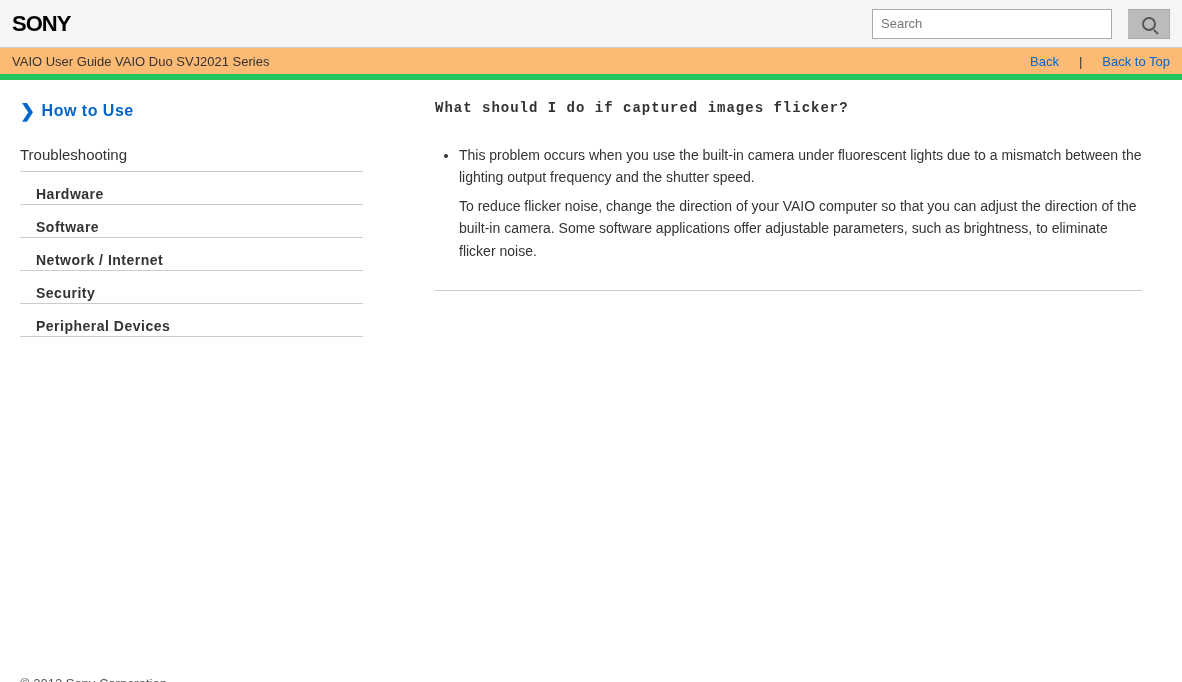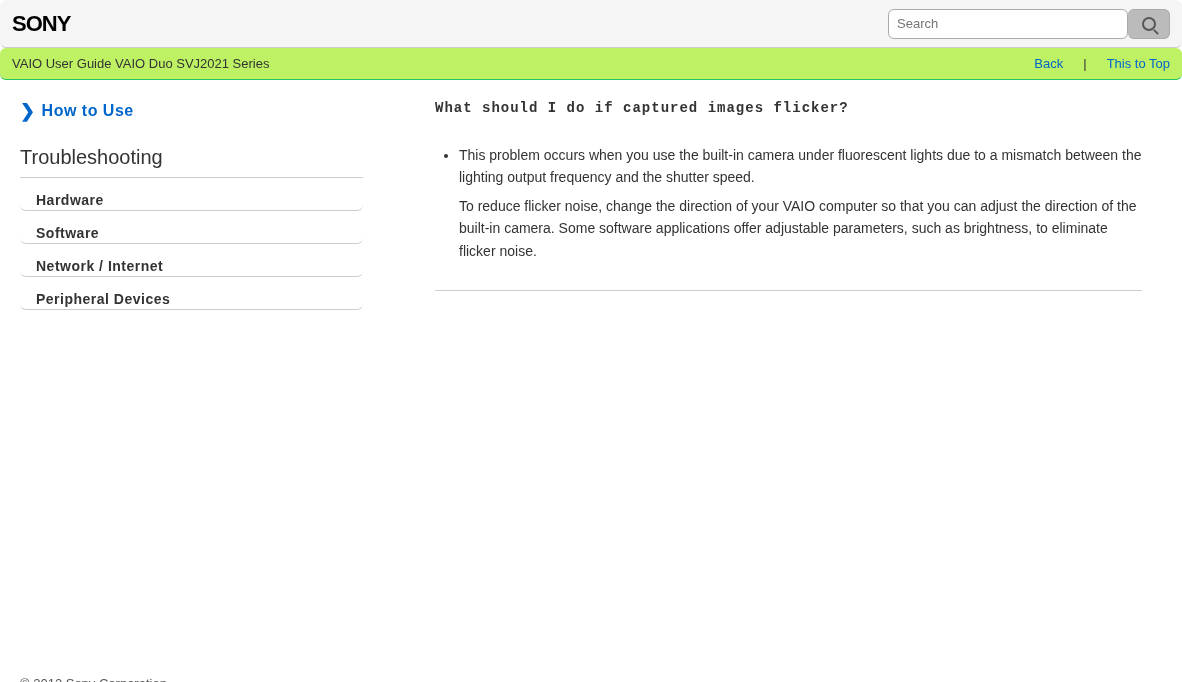--- a/index.html
+++ b/index.html
@@ -1,19 +1,18 @@
 <!DOCTYPE html>
 <html><head>
   <meta charset="utf-8">
   <style>
     * {
       margin: 0;
       padding: 0;
       box-sizing: border-box;
-      border-radius: 6px;
     }
 
     body {
       font-family: Arial, sans-serif;
       background: #ffffff;
       width: 1182px;
       min-height: 682px;
       font-size: 14px;
       color: #333;
     }
@@ -38,21 +37,21 @@
       font-size: 22px;
       font-weight: 900;
       letter-spacing: -1px;
       color: #000;
       font-family: Arial Black, Arial, sans-serif;
     }
 
     .search-area {
       display: flex;
       align-items: center;
-      gap: 0;
+      gap: 16px;
     }
 
     .search-input {
       width: 240px;
       height: 30px;
       border: 1px solid #aaa;
       padding: 0 8px;
       font-size: 13px;
       color: #999;
       outline: none;
@@ -90,22 +89,22 @@
       right: -5px;
       transform: rotate(45deg);
     }
 
     
     .nav-bar {
       display: flex;
       align-items: center;
       justify-content: space-between;
       padding: 6px 12px;
-      border-bottom: 1px solid #22c55e;
-      background: #bef264;
+      border-bottom: 6px solid #22c55e;
+      background: #fdba74;
       height: 32px;
     }
 
     .nav-title {
       font-size: 13px;
       color: #333;
     }
 
     .nav-links {
       display: flex;
@@ -152,21 +151,21 @@
       letter-spacing: 0.5px;
     }
 
     .how-to-use-arrow {
       color: #0066cc;
       font-size: 18px;
       font-weight: bold;
     }
 
     .troubleshooting-title {
-      font-size: 20px;
+      font-size: 15px;
       font-weight: normal;
       color: #333;
       margin-bottom: 0;
       padding-bottom: 8px;
     }
 
     .sidebar-divider {
       border: none;
       border-top: 1px solid #ccc;
       margin: 0;
@@ -249,39 +248,40 @@
       <span class="search-button-icon"></span>
     </button>
   </div>
 </div>
 
 <div class="nav-bar">
   <span class="nav-title">VAIO User Guide VAIO Duo SVJ2021 Series</span>
   <div class="nav-links">
     <a class="nav-link">Back</a>
     <span class="nav-separator">|</span>
-    <a class="nav-link">This to Top</a>
+    <a class="nav-link">Back to Top</a>
   </div>
 </div>
 
 <div class="main-layout">
 
   <div class="sidebar">
     <a class="how-to-use-link">
       <span class="how-to-use-arrow">❯</span>
       <span>How to Use</span>
     </a>
 
     <h2 class="troubleshooting-title">Troubleshooting</h2>
     <hr class="sidebar-divider">
 
     <ul class="sidebar-menu">
       <li class="sidebar-menu-item">Hardware</li>
       <li class="sidebar-menu-item">Software</li>
       <li class="sidebar-menu-item">Network / Internet</li>
+      <li class="sidebar-menu-item">Security</li>
       <li class="sidebar-menu-item">Peripheral Devices</li>
     </ul>
   </div>
 
   <div class="content-area">
     <h1 class="content-title">What should I do if captured images flicker?</h1>
 
     <div class="content-body">
       <ul class="content-list">
         <li class="content-list-item">

